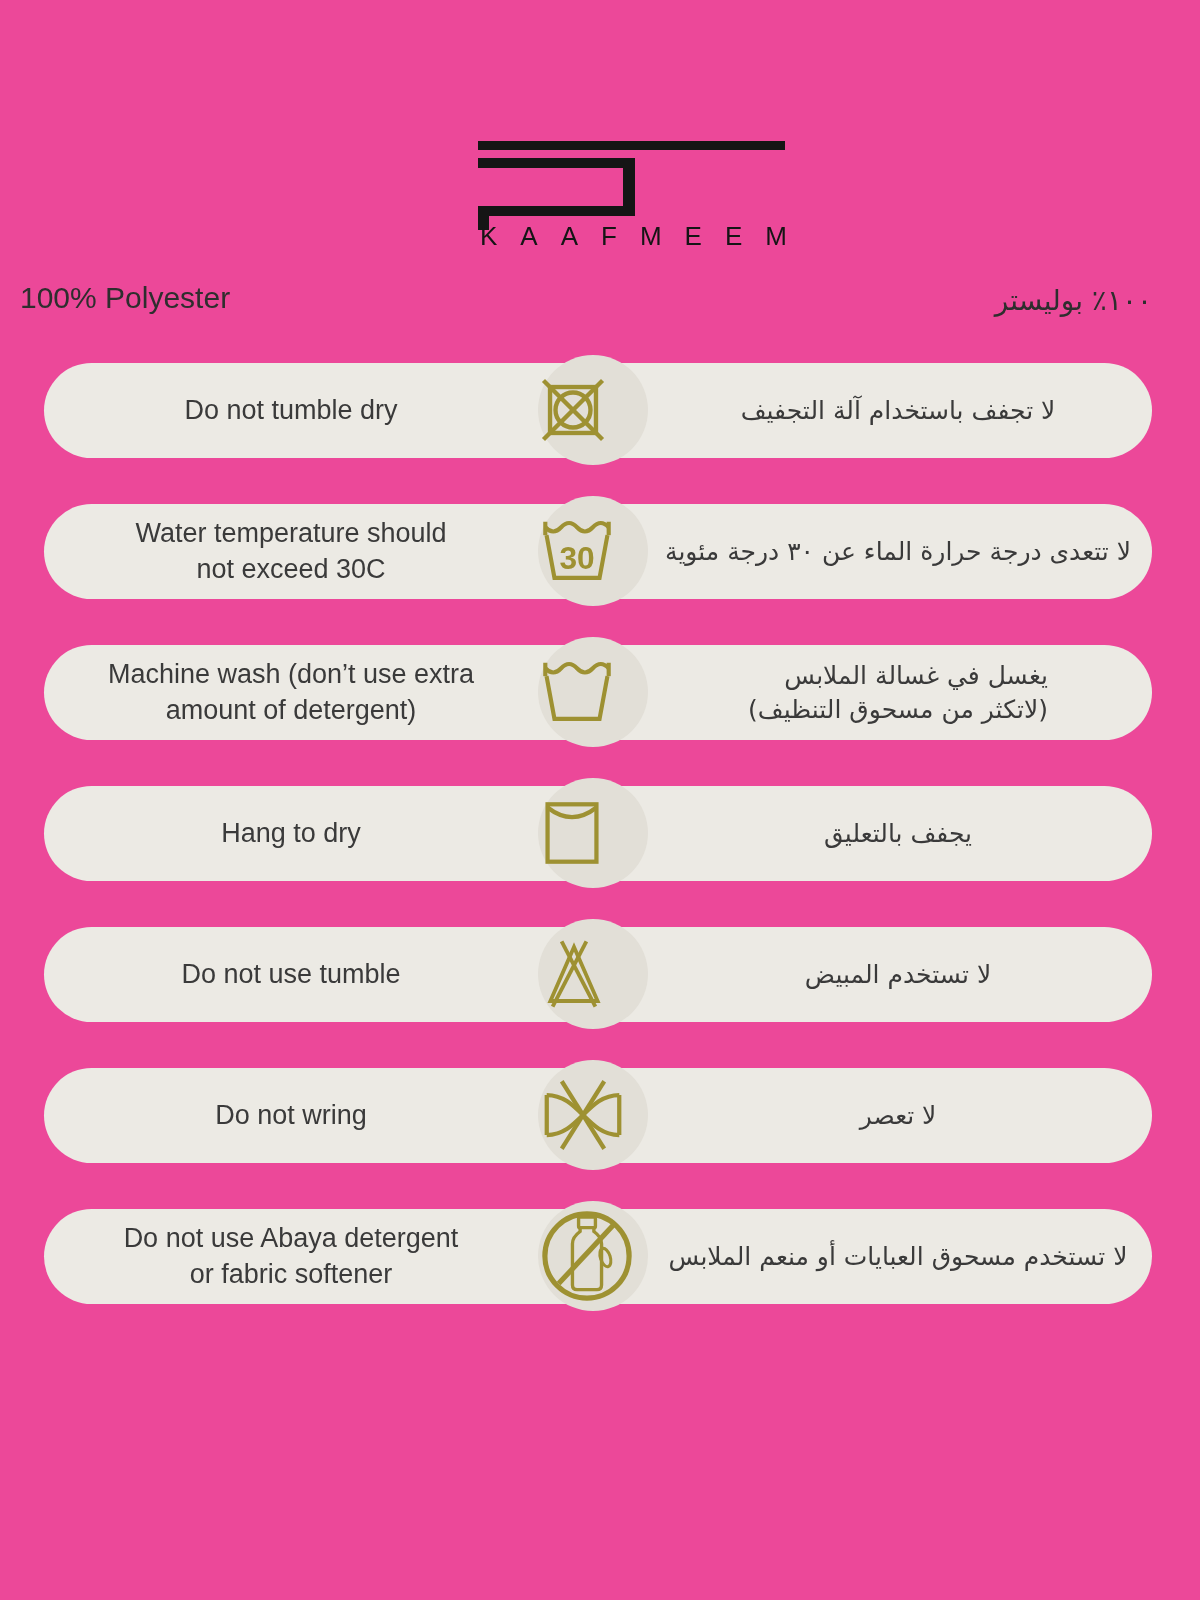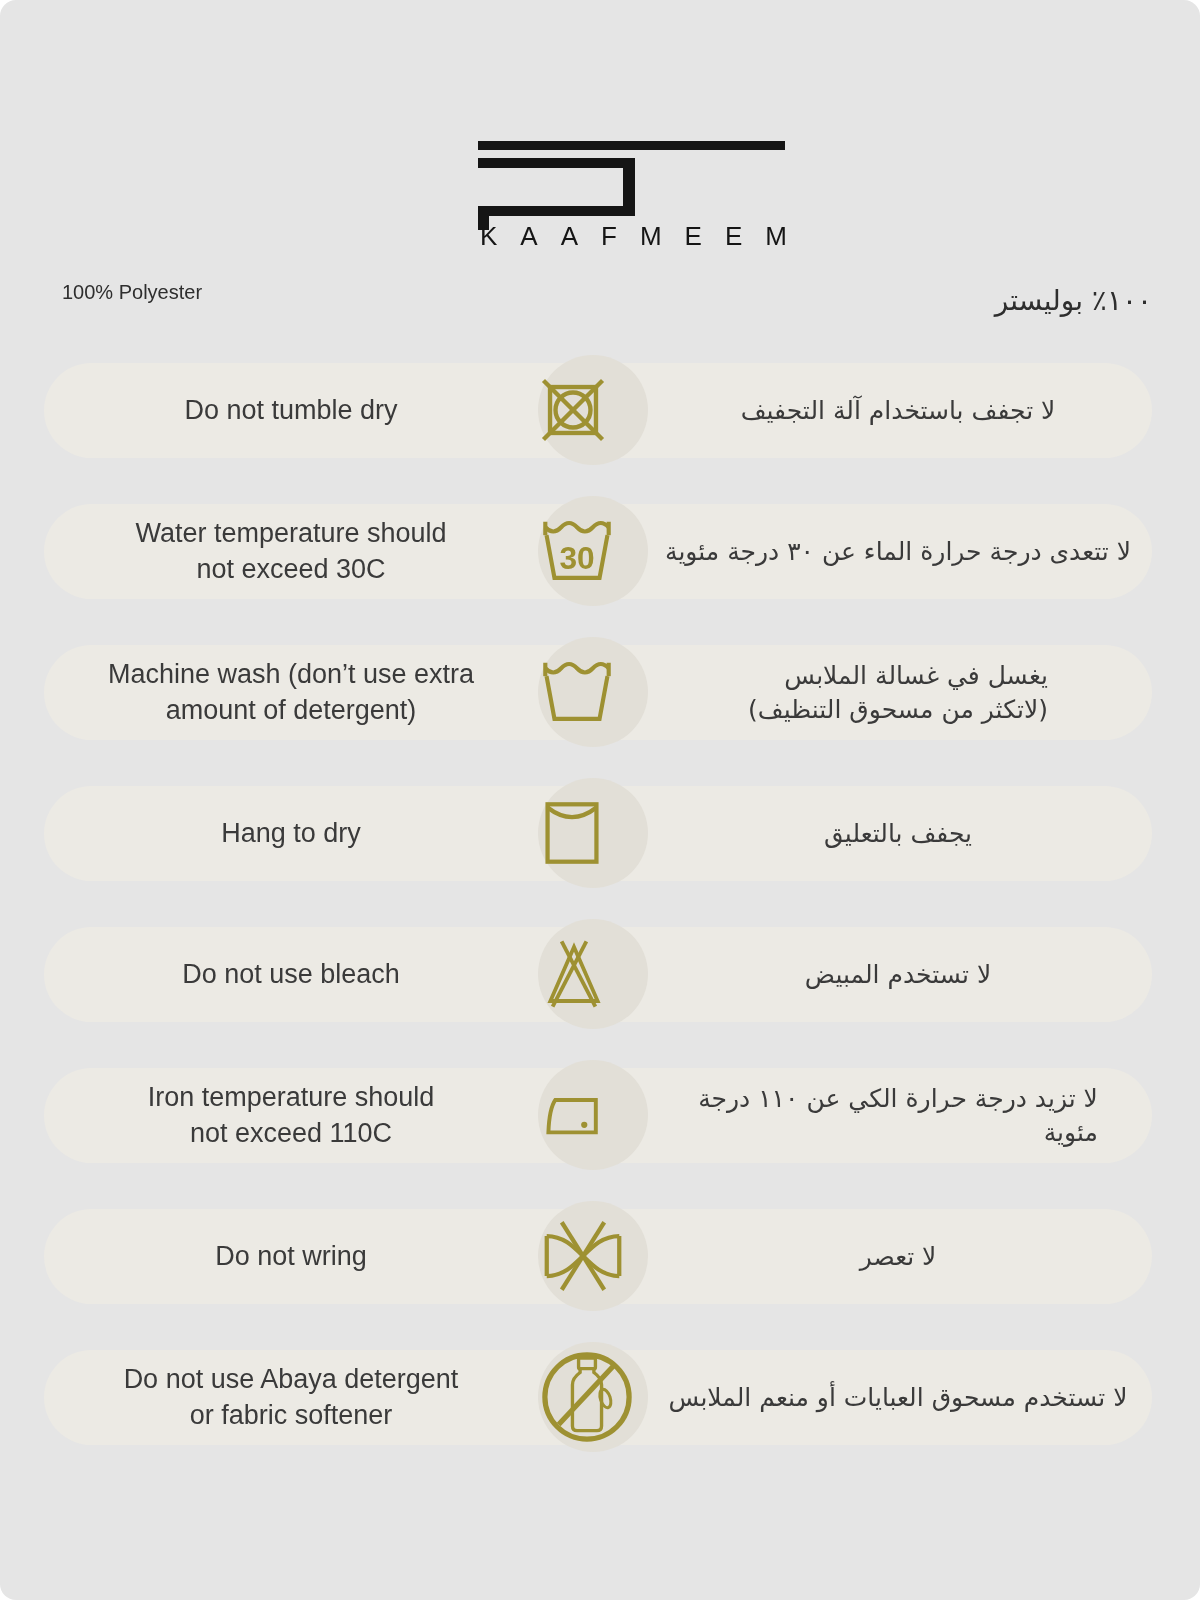--- a/index.html
+++ b/index.html
@@ -1,26 +1,26 @@
 <!DOCTYPE html>
 <html lang="en"><head>
 <meta charset="utf-8">
 <style>
   html,body{margin:0;padding:0;background:#ffffff;}
-  .page{position:relative;width:1200px;height:1600px;background:#e5e5e5;overflow:hidden;
-        font-family:"Liberation Sans",sans-serif;color:#3a3a3a;border-radius:16px;}
+  .page{position:relative;width:1200px;height:1600px;background:#ec4899;overflow:hidden;
+        font-family:"Liberation Sans",sans-serif;color:#3a3a3a;}
 
   
   .logo-svg{position:absolute;left:478px;top:141px;}
   .logo-word{position:absolute;left:478px;top:221px;width:307px;
              font-size:26px;font-weight:400;color:#151515;letter-spacing:23px;
              white-space:nowrap;text-indent:2px;}
 
   
-  .material-en{position:absolute;left:20px;top:281px;font-size:20px;font-weight:500;color:#2e2e2e;margin-left:42px;}
+  .material-en{position:absolute;left:20px;top:281px;font-size:30px;font-weight:500;color:#2e2e2e;}
   .material-ar{position:absolute;right:48px;top:284px;font-size:28px;color:#2e2e2e;
                font-family:"DejaVu Sans",sans-serif;direction:rtl;}
 
   
   .rows{position:absolute;top:363px;left:44px;width:1108px;display:flex;flex-direction:column;gap:46px;}
   .care-row{position:relative;height:95px;}
   .pill{position:absolute;inset:0;background:#eceae4;border-radius:48px;}
   .icon-circle{position:absolute;left:494px;top:-8px;width:110px;height:110px;border-radius:50%;
                background:#e2dfd7;display:flex;align-items:center;}
   .txt-en{position:absolute;left:0;top:0;bottom:0;width:494px;display:flex;align-items:center;justify-content:center;
@@ -115,48 +115,33 @@
             <rect x="9" y="5" width="46" height="54"></rect>
             <path d="M9 8 Q32 26 55 8"></path>
           </g>
         </svg>
       </div>
       <div class="txt-ar">يجفف بالتعليق</div>
     </section>
 
     <section class="care-row">
       <div class="pill"></div>
-      <div class="txt-en">Do not use bleach</div>
+      <div class="txt-en">Do not use tumble</div>
       <div class="icon-circle">
         <svg class="care" width="72" height="72" viewBox="0 0 64 64">
           <g class="olive-stroke" stroke-width="3.4">
             <path d="M32 8 L11 56 H53 Z"></path>
             <line x1="43" y1="3" x2="13" y2="61"></line>
             <line x1="21" y1="3" x2="51" y2="61"></line>
           </g>
         </svg>
       </div>
       <div class="txt-ar">لا تستخدم المبيض</div>
     </section>
 
-    <section class="care-row">
-      <div class="pill"></div>
-      <div class="txt-en">Iron temperature should
-not exceed 110C</div>
-      <div class="icon-circle">
-        <svg class="care" width="74" height="74" viewBox="0 0 64 64">
-          <g class="olive-stroke" stroke-width="3.4">
-            <path d="M15 19 H50 V47 H9 C9.5 33.5 11.5 24 15 19 Z"></path>
-          </g>
-          <circle class="olive-fill" cx="40" cy="40.5" r="2.7" stroke="none"></circle>
-        </svg>
-      </div>
-      <div class="txt-ar">لا تزيد درجة حرارة الكي عن ١١٠ درجة
-مئوية</div>
-    </section>
 
     <section class="care-row">
       <div class="pill"></div>
       <div class="txt-en">Do not wring</div>
       <div class="icon-circle">
         <svg class="care" width="90" height="70" viewBox="0 0 72 56" preserveAspectRatio="none">
           <g class="olive-stroke" stroke-width="3.4">
             <path d="M7 12 V44"></path>
             <path d="M65 12 V44"></path>
             <path d="M7 12 C20 12 28 20 36 28 C44 36 52 44 65 44"></path>

